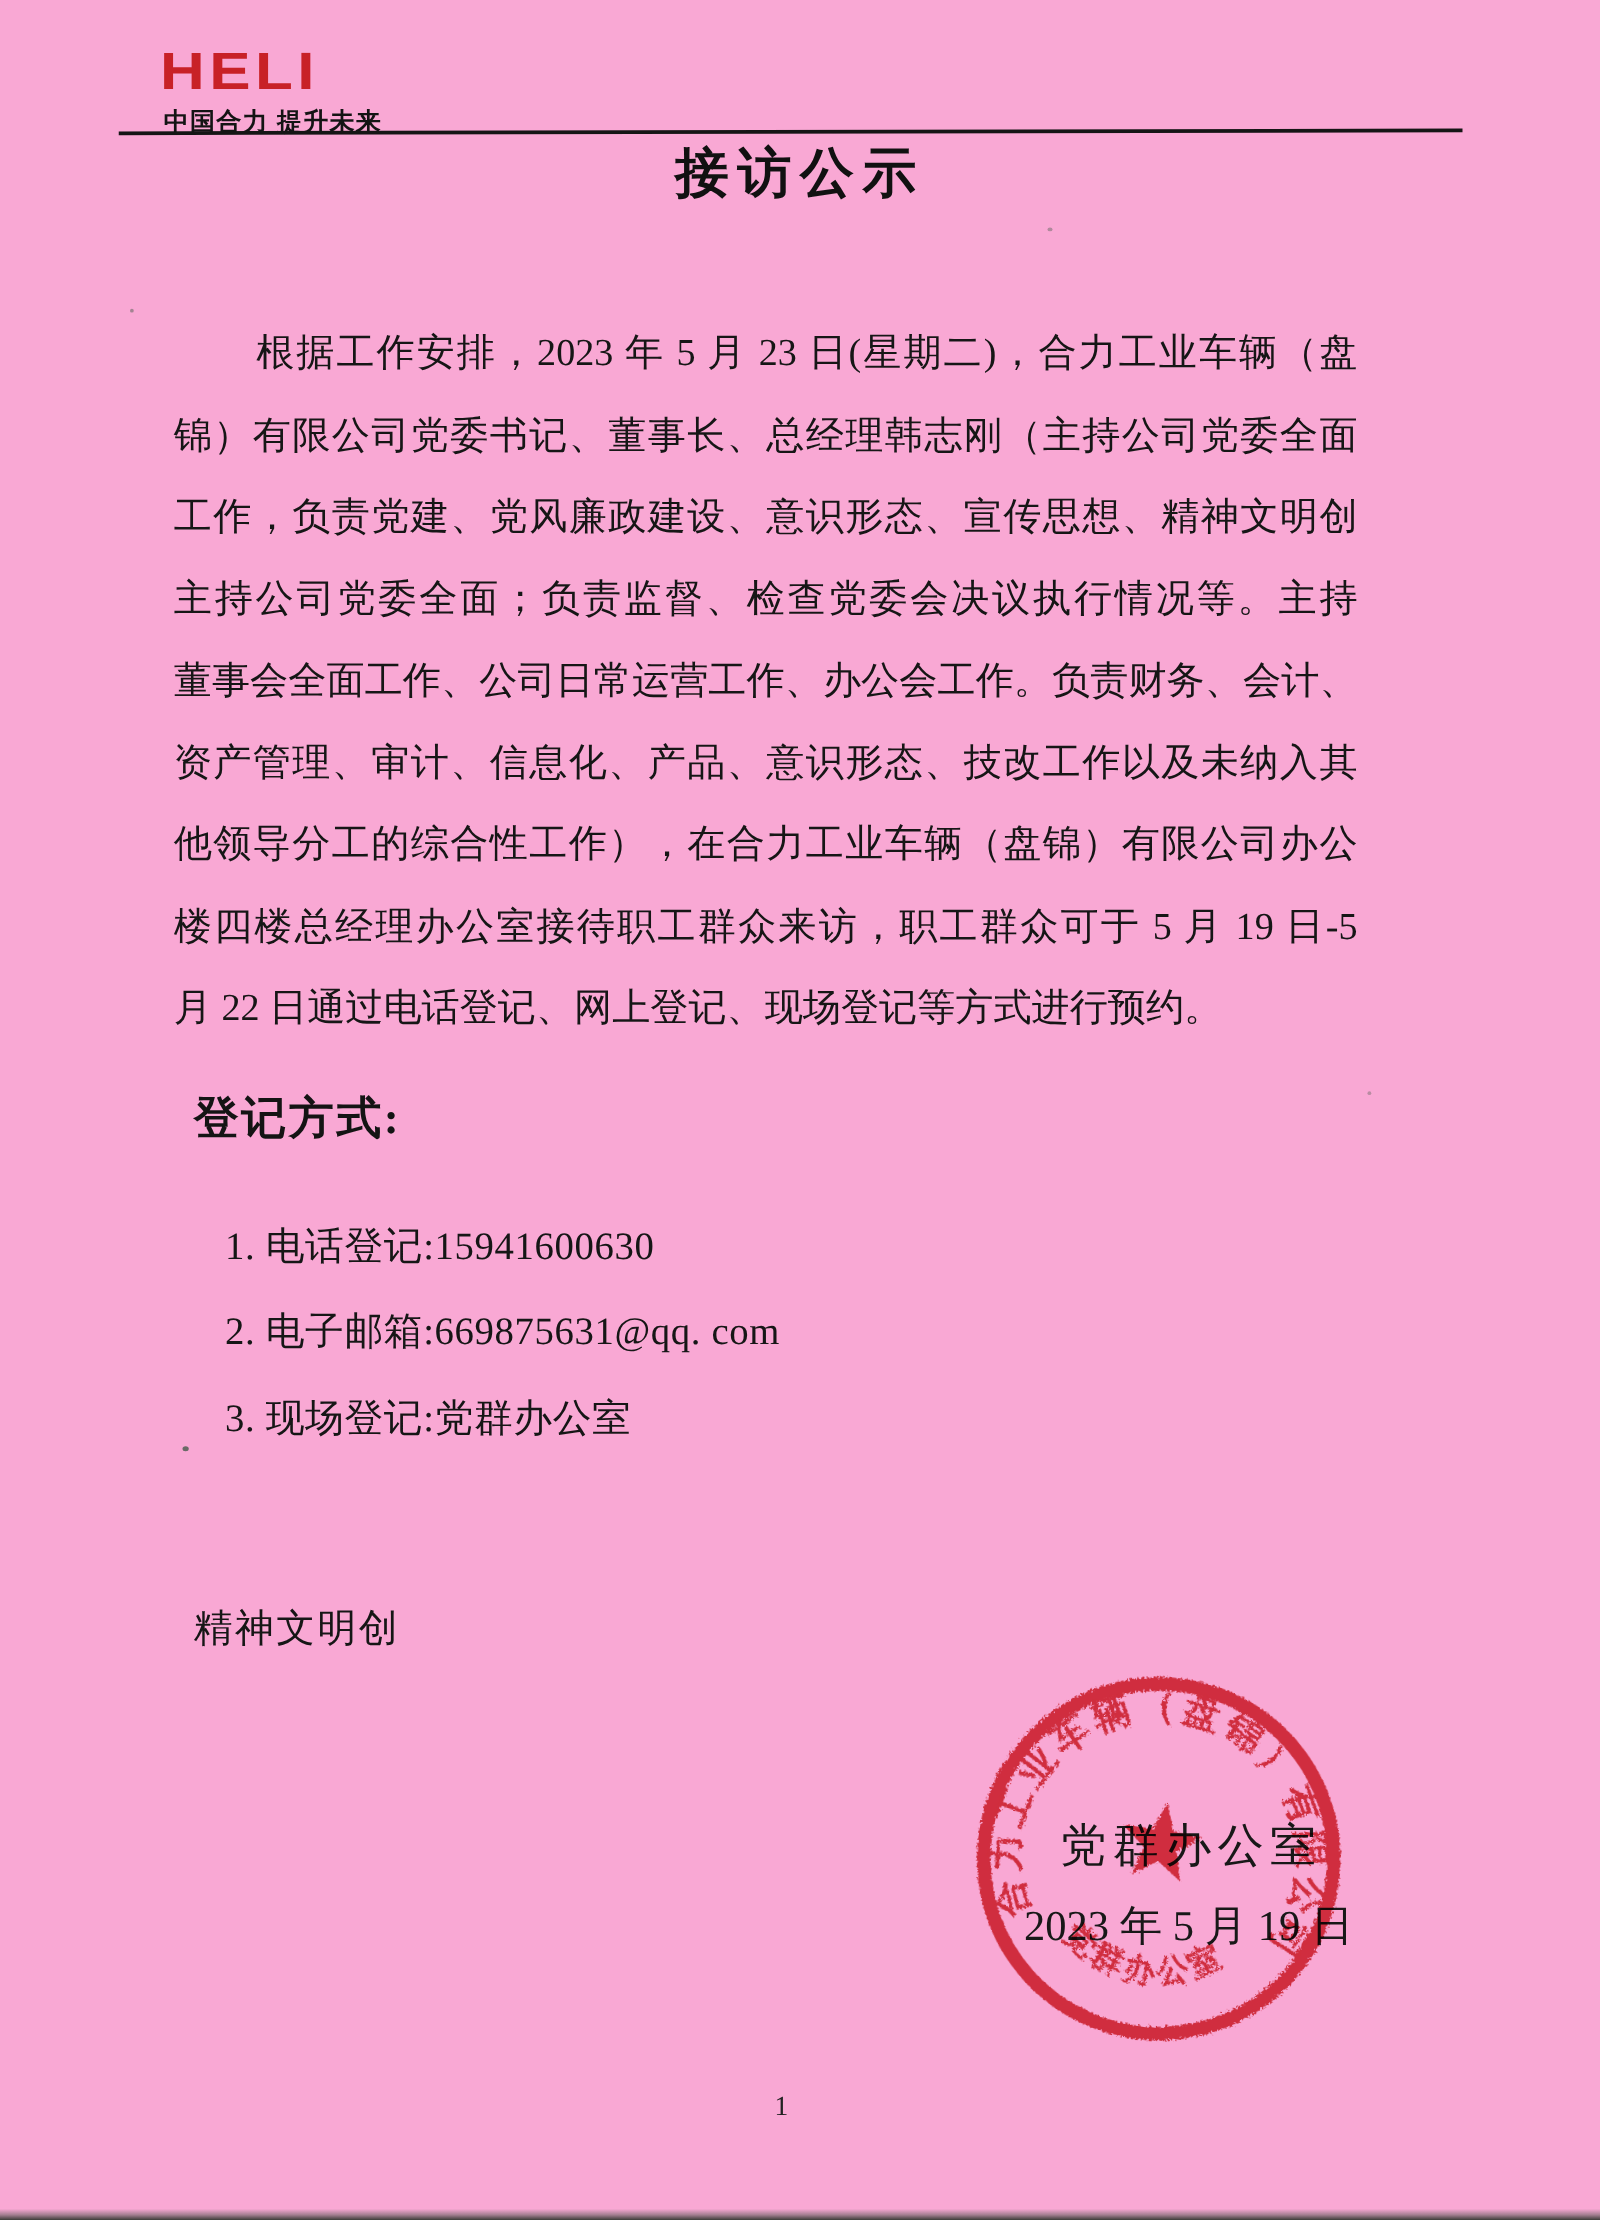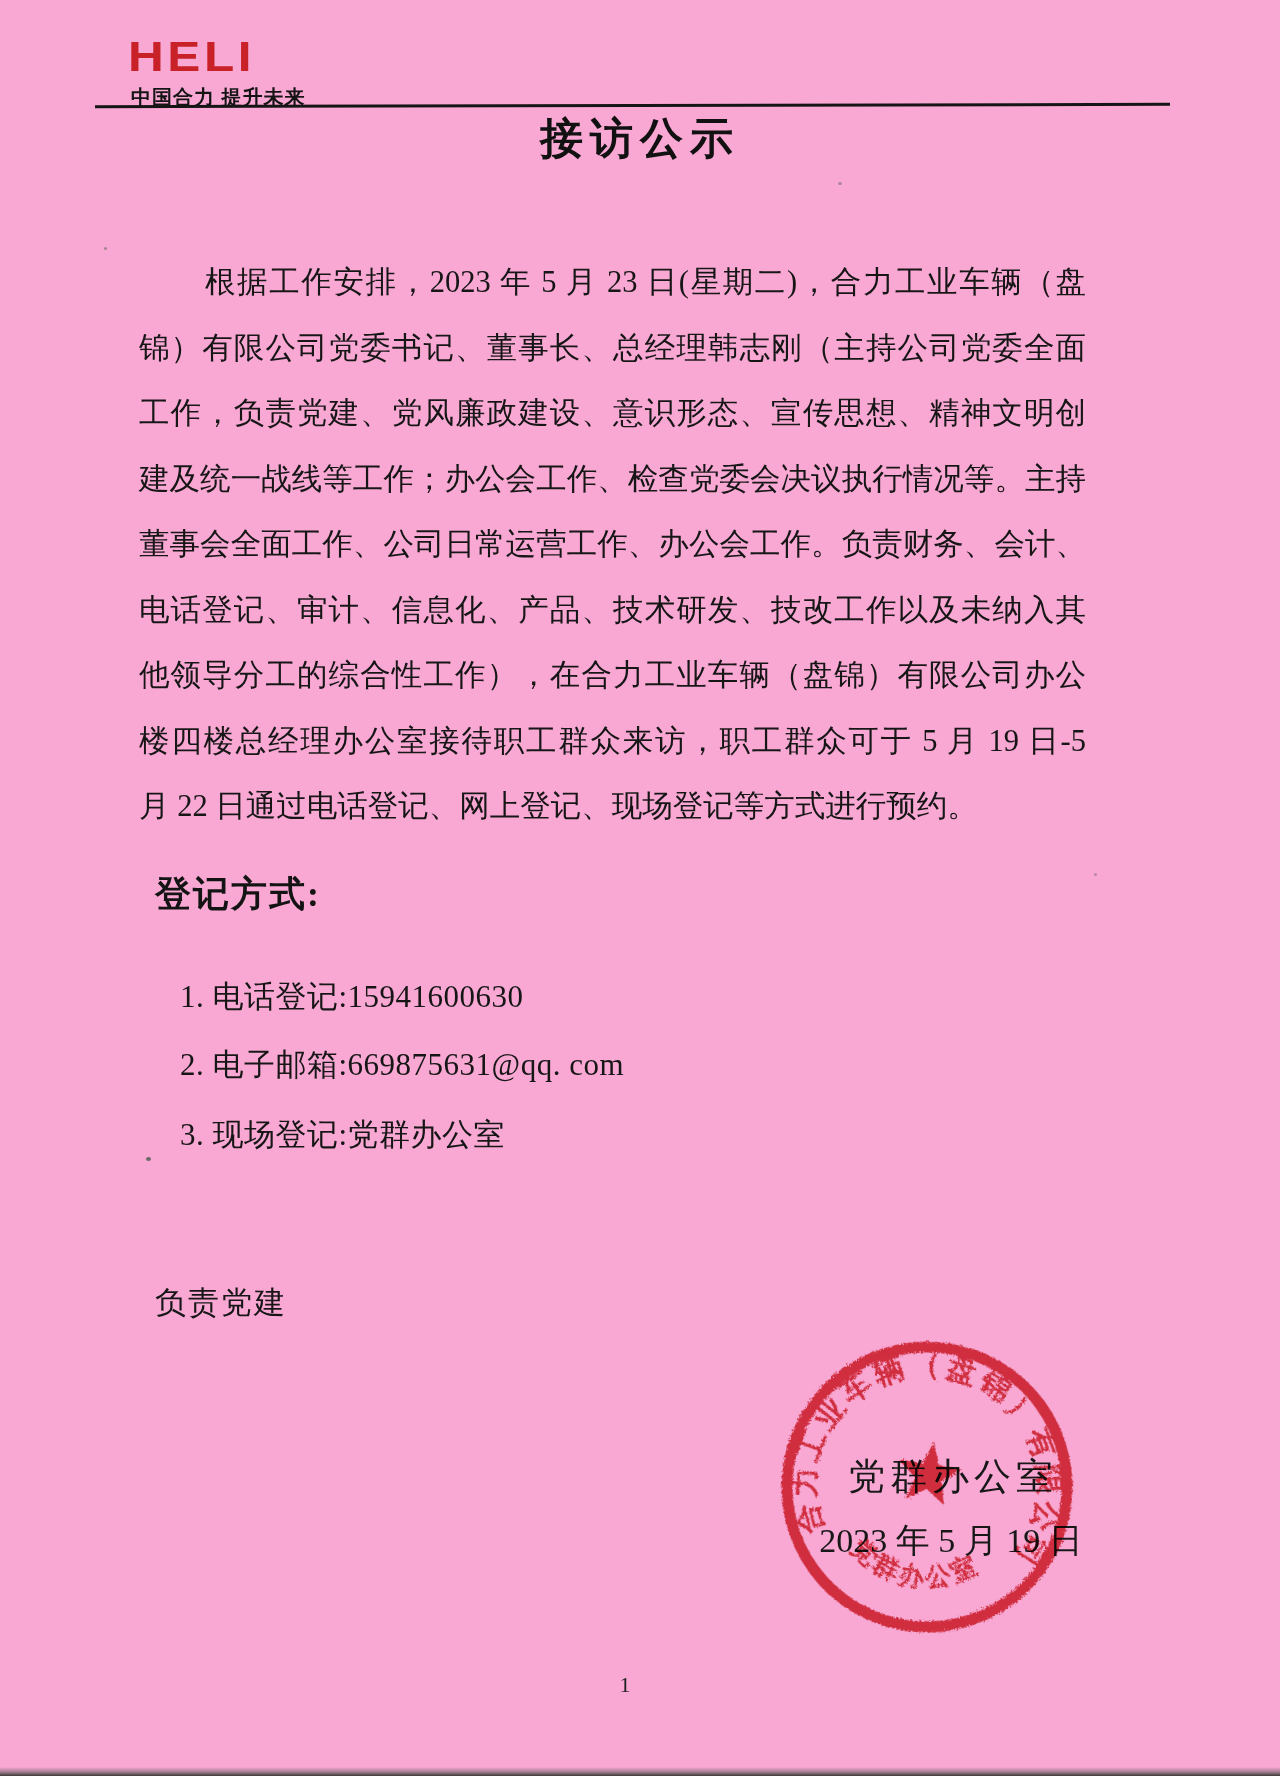--- a/index.html
+++ b/index.html
@@ -112,34 +112,34 @@
   <div class="logo">HELI</div>
   <div class="tagline">中国合力 提升未来</div>
   <div class="header-rule"></div>
 
   <div class="doc-title">接访公示</div>
 
   <div class="body-block">
     <div class="bline first">根据工作安排，2023 年 5 月 23 日(星期二)，合力工业车辆（盘</div>
     <div class="bline">锦）有限公司党委书记、董事长、总经理韩志刚（主持公司党委全面</div>
     <div class="bline">工作，负责党建、党风廉政建设、意识形态、宣传思想、精神文明创</div>
-    <div class="bline">建及统一战线等工作；办公会工作、检查党委会决议执行情况等。主持</div>
+    <div class="bline">主持公司党委全面；负责监督、检查党委会决议执行情况等。主持</div>
     <div class="bline">董事会全面工作、公司日常运营工作、办公会工作。负责财务、会计、</div>
-    <div class="bline">电话登记、审计、信息化、产品、技术研发、技改工作以及未纳入其</div>
+    <div class="bline">资产管理、审计、信息化、产品、意识形态、技改工作以及未纳入其</div>
     <div class="bline">他领导分工的综合性工作），在合力工业车辆（盘锦）有限公司办公</div>
     <div class="bline">楼四楼总经理办公室接待职工群众来访，职工群众可于 5 月 19 日-5</div>
     <div class="bline last">月 22 日通过电话登记、网上登记、现场登记等方式进行预约。</div>
   </div>
 
   <div class="reg-heading">登记方式:</div>
   <div class="reg-item i0">1. 电话登记:15941600630</div>
   <div class="reg-item i1">2. 电子邮箱:669875631@qq. com</div>
   <div class="reg-item i2">3. 现场登记:党群办公室</div>
 
-  <div class="closing">负责党建</div>
+  <div class="closing">精神文明创</div>
 
   <div class="sig-dept">党群办公室</div>
   <div class="sig-date">2023 年 5 月 19 日</div>
 
   <svg class="seal" viewBox="0 0 300 300">
     <defs>
       <filter id="stamp-rough" x="-10%" y="-10%" width="120%" height="120%">
         <feTurbulence type="fractalNoise" baseFrequency="0.55" numOctaves="2" result="n"></feTurbulence>
         <feDisplacementMap in="SourceGraphic" in2="n" scale="5"></feDisplacementMap>
       </filter>

